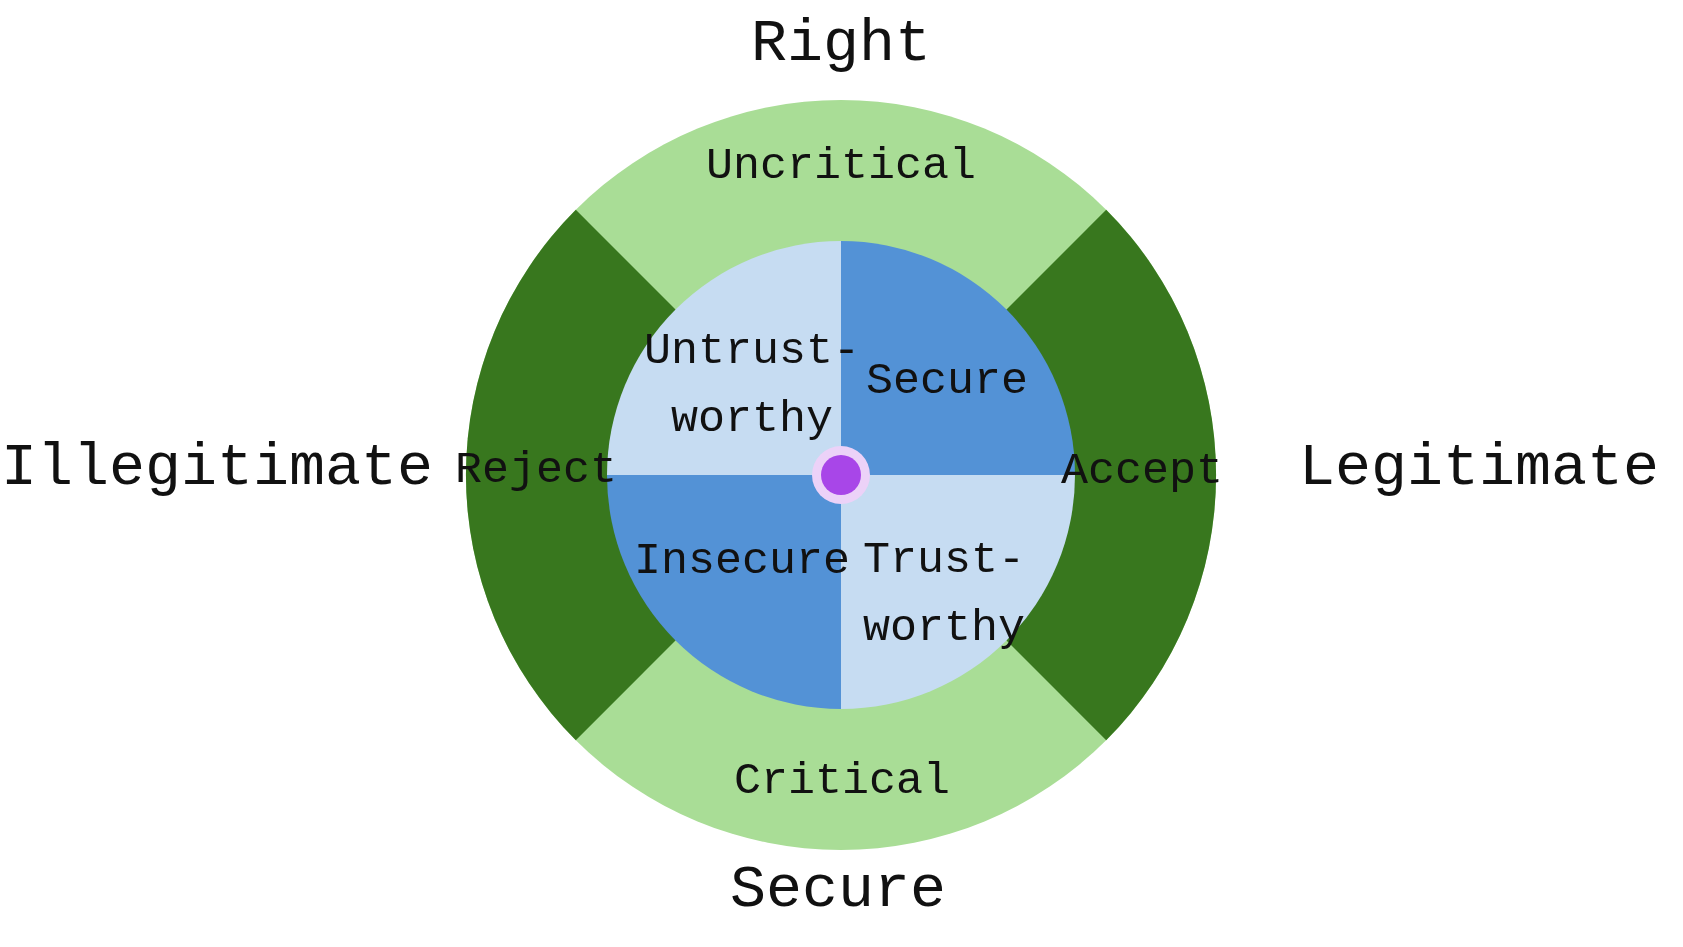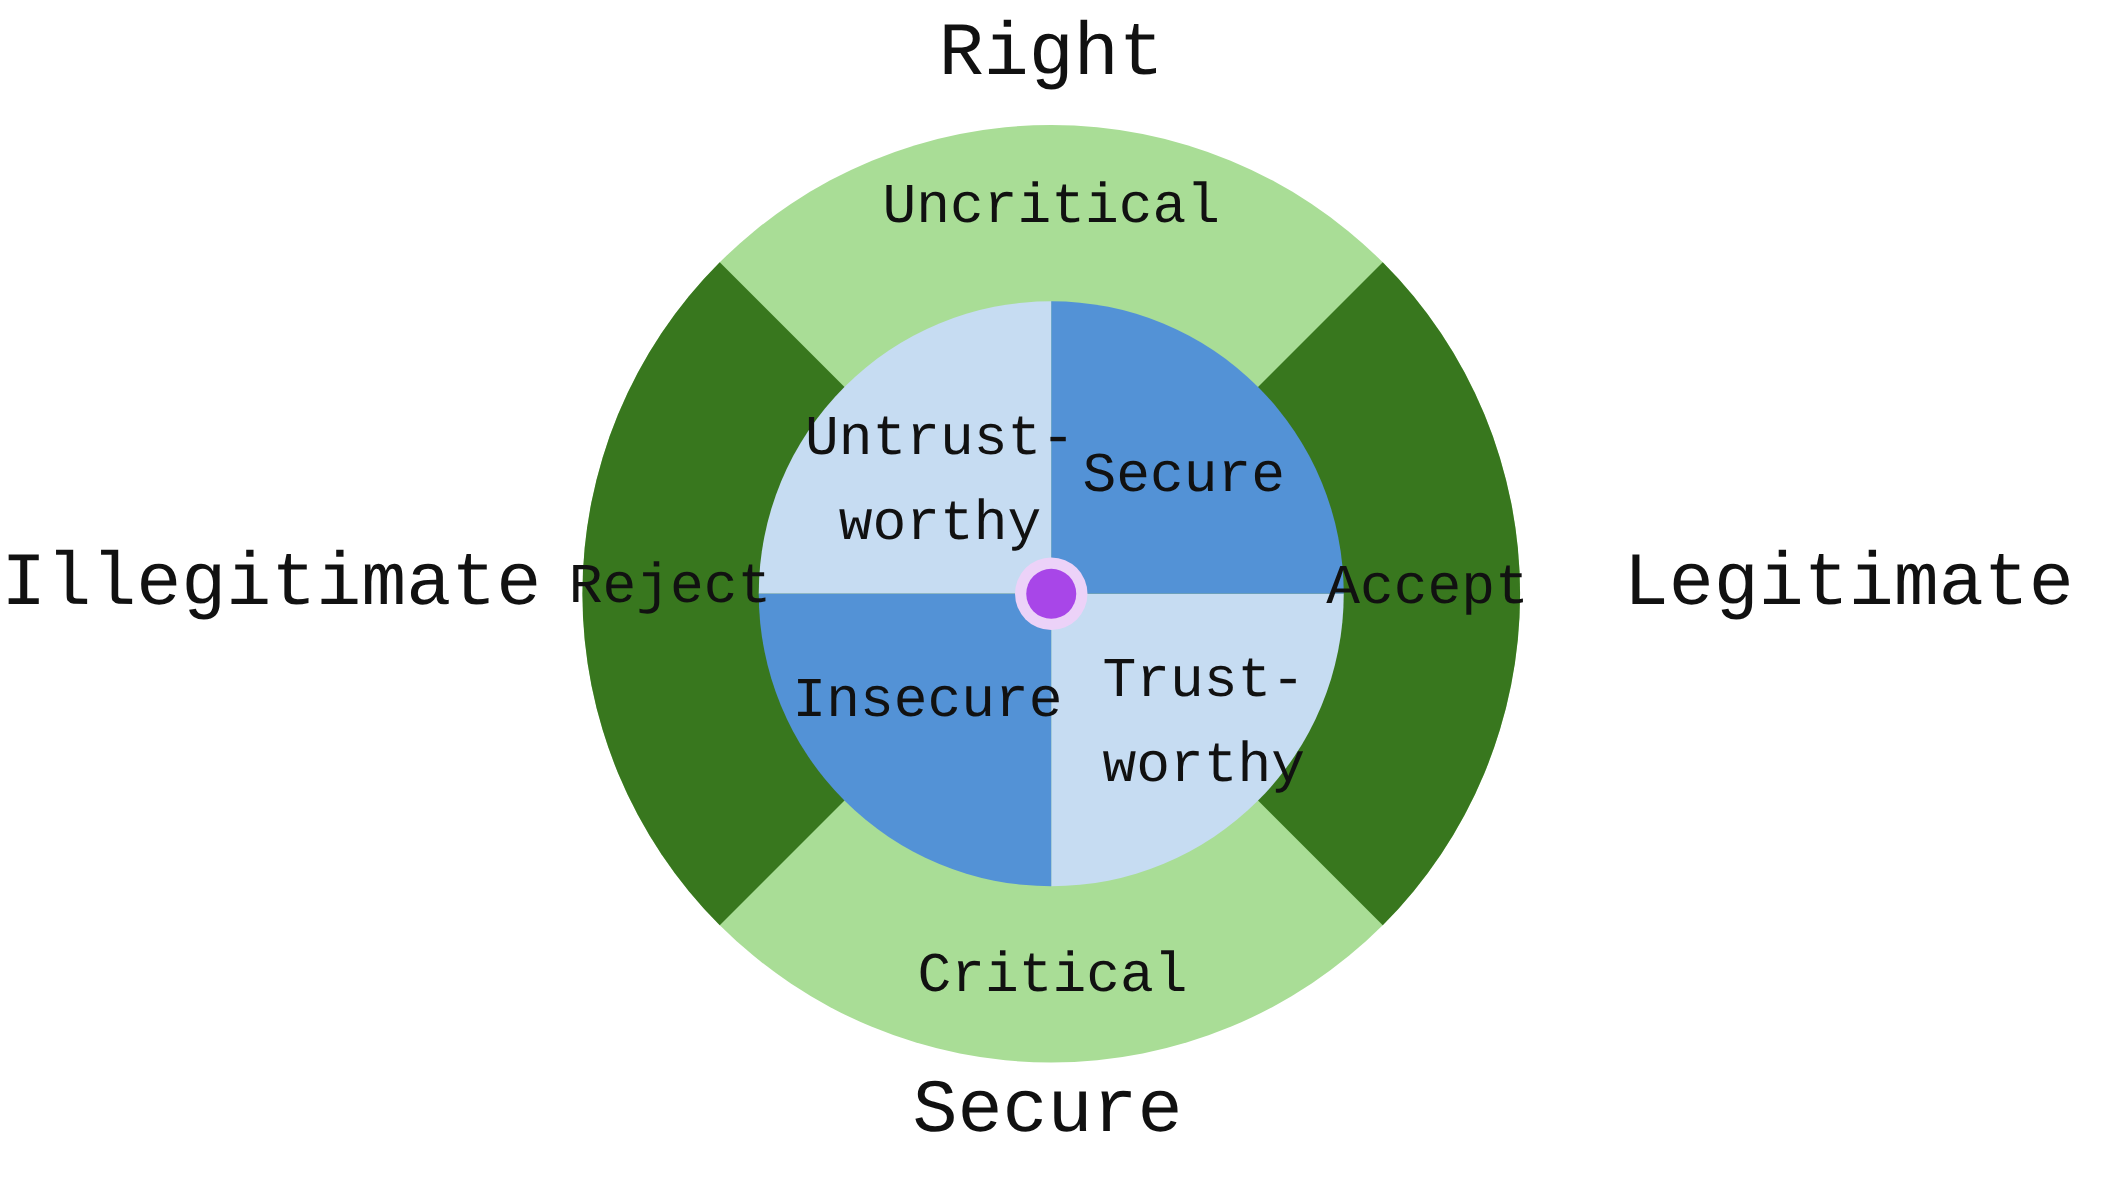--- a/index.html
+++ b/index.html
@@ -38,21 +38,21 @@
   .lbl-legitimate   { left: 1455px; top: 468px; margin-left: 24px; }
 
   .lbl-uncritical   { left: 841px;  top: 166px; }
   .lbl-critical     { left: 842px;  top: 781px; }
   .lbl-reject       { left: 536px;  top: 470px; }
   .lbl-accept       { left: 1142px; top: 471px; }
 
   .lbl-untrustworthy { left: 752px; top: 386px; width: 260px; margin-left: -130px; transform: translateY(-50%); }
   .lbl-secure        { left: 947px; top: 381px; }
   .lbl-insecure      { left: 742px; top: 561px; }
-  .lbl-trustworthy   { left: 863px; top: 580px; transform: translateY(-50%); text-align: right; margin-left: 19px; }
+  .lbl-trustworthy   { left: 863px; top: 595px; transform: translateY(-50%); text-align: right; }
 </style>
 </head>
 <body>
 
 <div class="canvas">
 
   <svg class="wheel" width="1683" height="947" viewBox="0 0 1683 947">
 
     <circle cx="841" cy="475" r="375" fill="#a9dd96"></circle>
 

